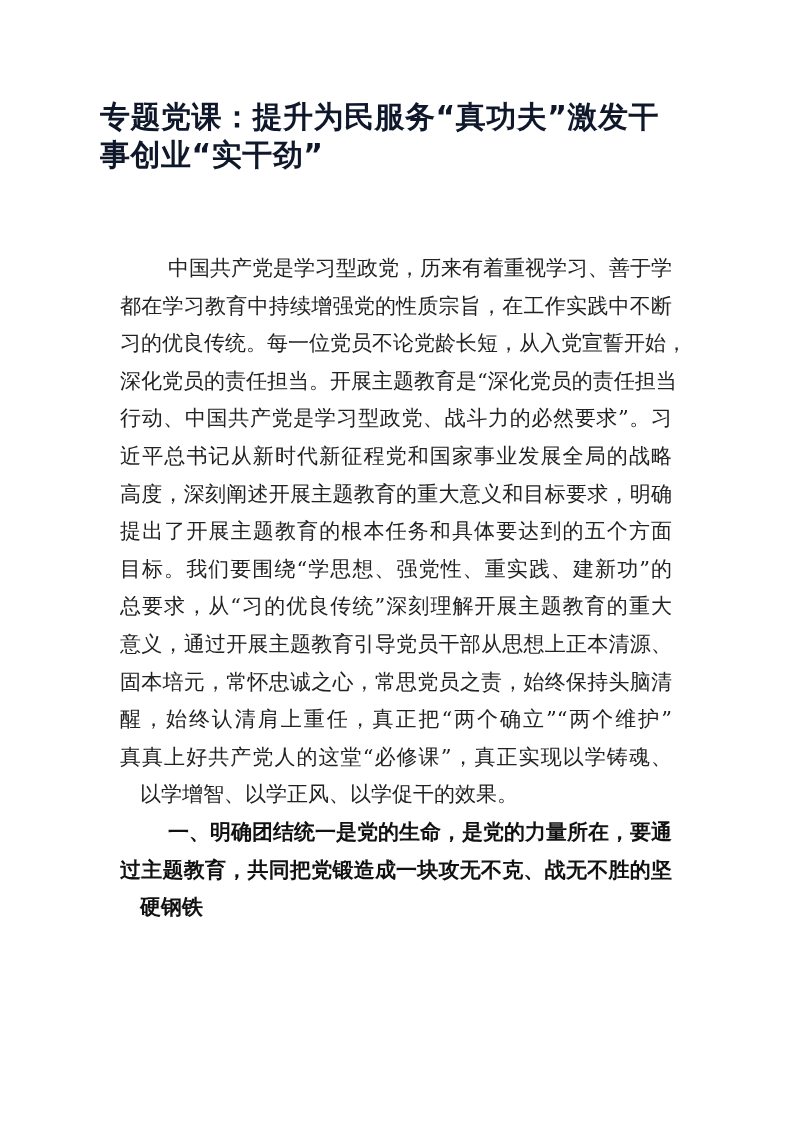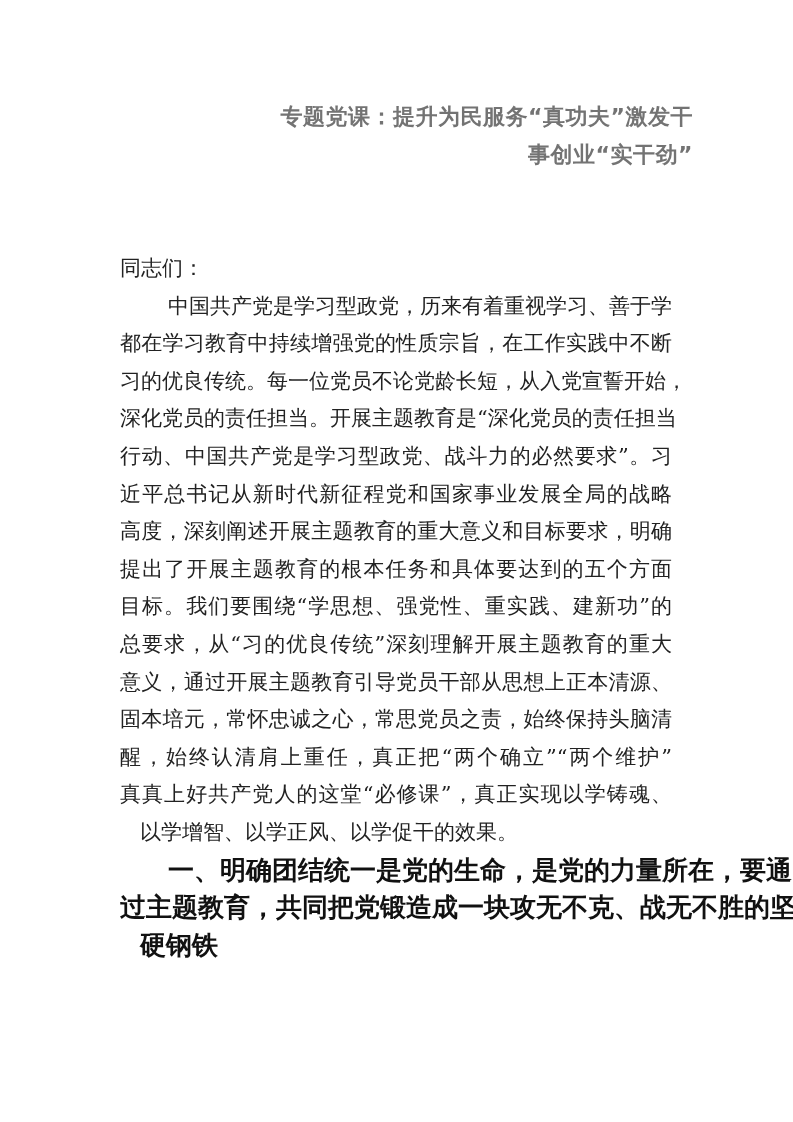--- a/index.html
+++ b/index.html
@@ -1,48 +1,47 @@
 <!DOCTYPE html>
 <html><head>
 <meta charset="utf-8">
 <style>
   html, body { margin: 0; padding: 0; background: #ffffff; }
   body { width: 793px; height: 1122px; position: relative; overflow: hidden; }
   .page { position: absolute; left: 0; top: 0; width: 793px; height: 1122px; background: #fff; }
   .title {
     position: absolute; left: 100px; width: 593px; top: 98px;
-    text-align: right; font-family: "DejaVu Sans", sans-serif;
-    font-weight: bold; font-size: 22px; line-height: 38px; color: #737373;
+    text-align: left; font-family: "DejaVu Sans", sans-serif;
+    font-weight: bold; font-size: 30px; line-height: 38px; color: #0f172a;
     letter-spacing: 0.5px;
   }
   .title div { white-space: nowrap; }
   .body {
     position: absolute; left: 120px; width: 552px; top: 250px;
     font-family: "DejaVu Serif", serif; font-size: 21px; color: #222;
   }
   .line {
     height: 37.6px; line-height: 37.6px; white-space: nowrap;
     text-align: justify; text-align-last: justify; overflow: visible;
   }
   .line.last { text-align-last: left; margin-left: 20px; }
   .line.indent { padding-left: 48px; }
   .salutation { text-align-last: left; }
-  .heading { font-family: "DejaVu Sans", sans-serif; font-weight: bold; color: #111; font-size: 26px; }
+  .heading { font-family: "DejaVu Sans", sans-serif; font-weight: bold; color: #111; font-size: 21px; }
 </style>
 </head>
 <body>
 
 <div class="page">
   <div class="title">
     <div>专题党课：提升为民服务“真功夫”激发干</div>
     <div>事创业“实干劲”</div>
   </div>
 
   <div class="body">
-    <div class="line salutation">同志们：</div>
 
     <div>
       <div class="line indent">中国共产党是学习型政党，历来有着重视学习、善于学</div>
       <div class="line">都在学习教育中持续增强党的性质宗旨，在工作实践中不断</div>
       <div class="line">习的优良传统。每一位党员不论党龄长短，从入党宣誓开始，</div>
       <div class="line">深化党员的责任担当。开展主题教育是“深化党员的责任担当</div>
       <div class="line">行动、中国共产党是学习型政党、战斗力的必然要求”。习</div>
       <div class="line">近平总书记从新时代新征程党和国家事业发展全局的战略</div>
       <div class="line">高度，深刻阐述开展主题教育的重大意义和目标要求，明确</div>
       <div class="line">提出了开展主题教育的根本任务和具体要达到的五个方面</div>

